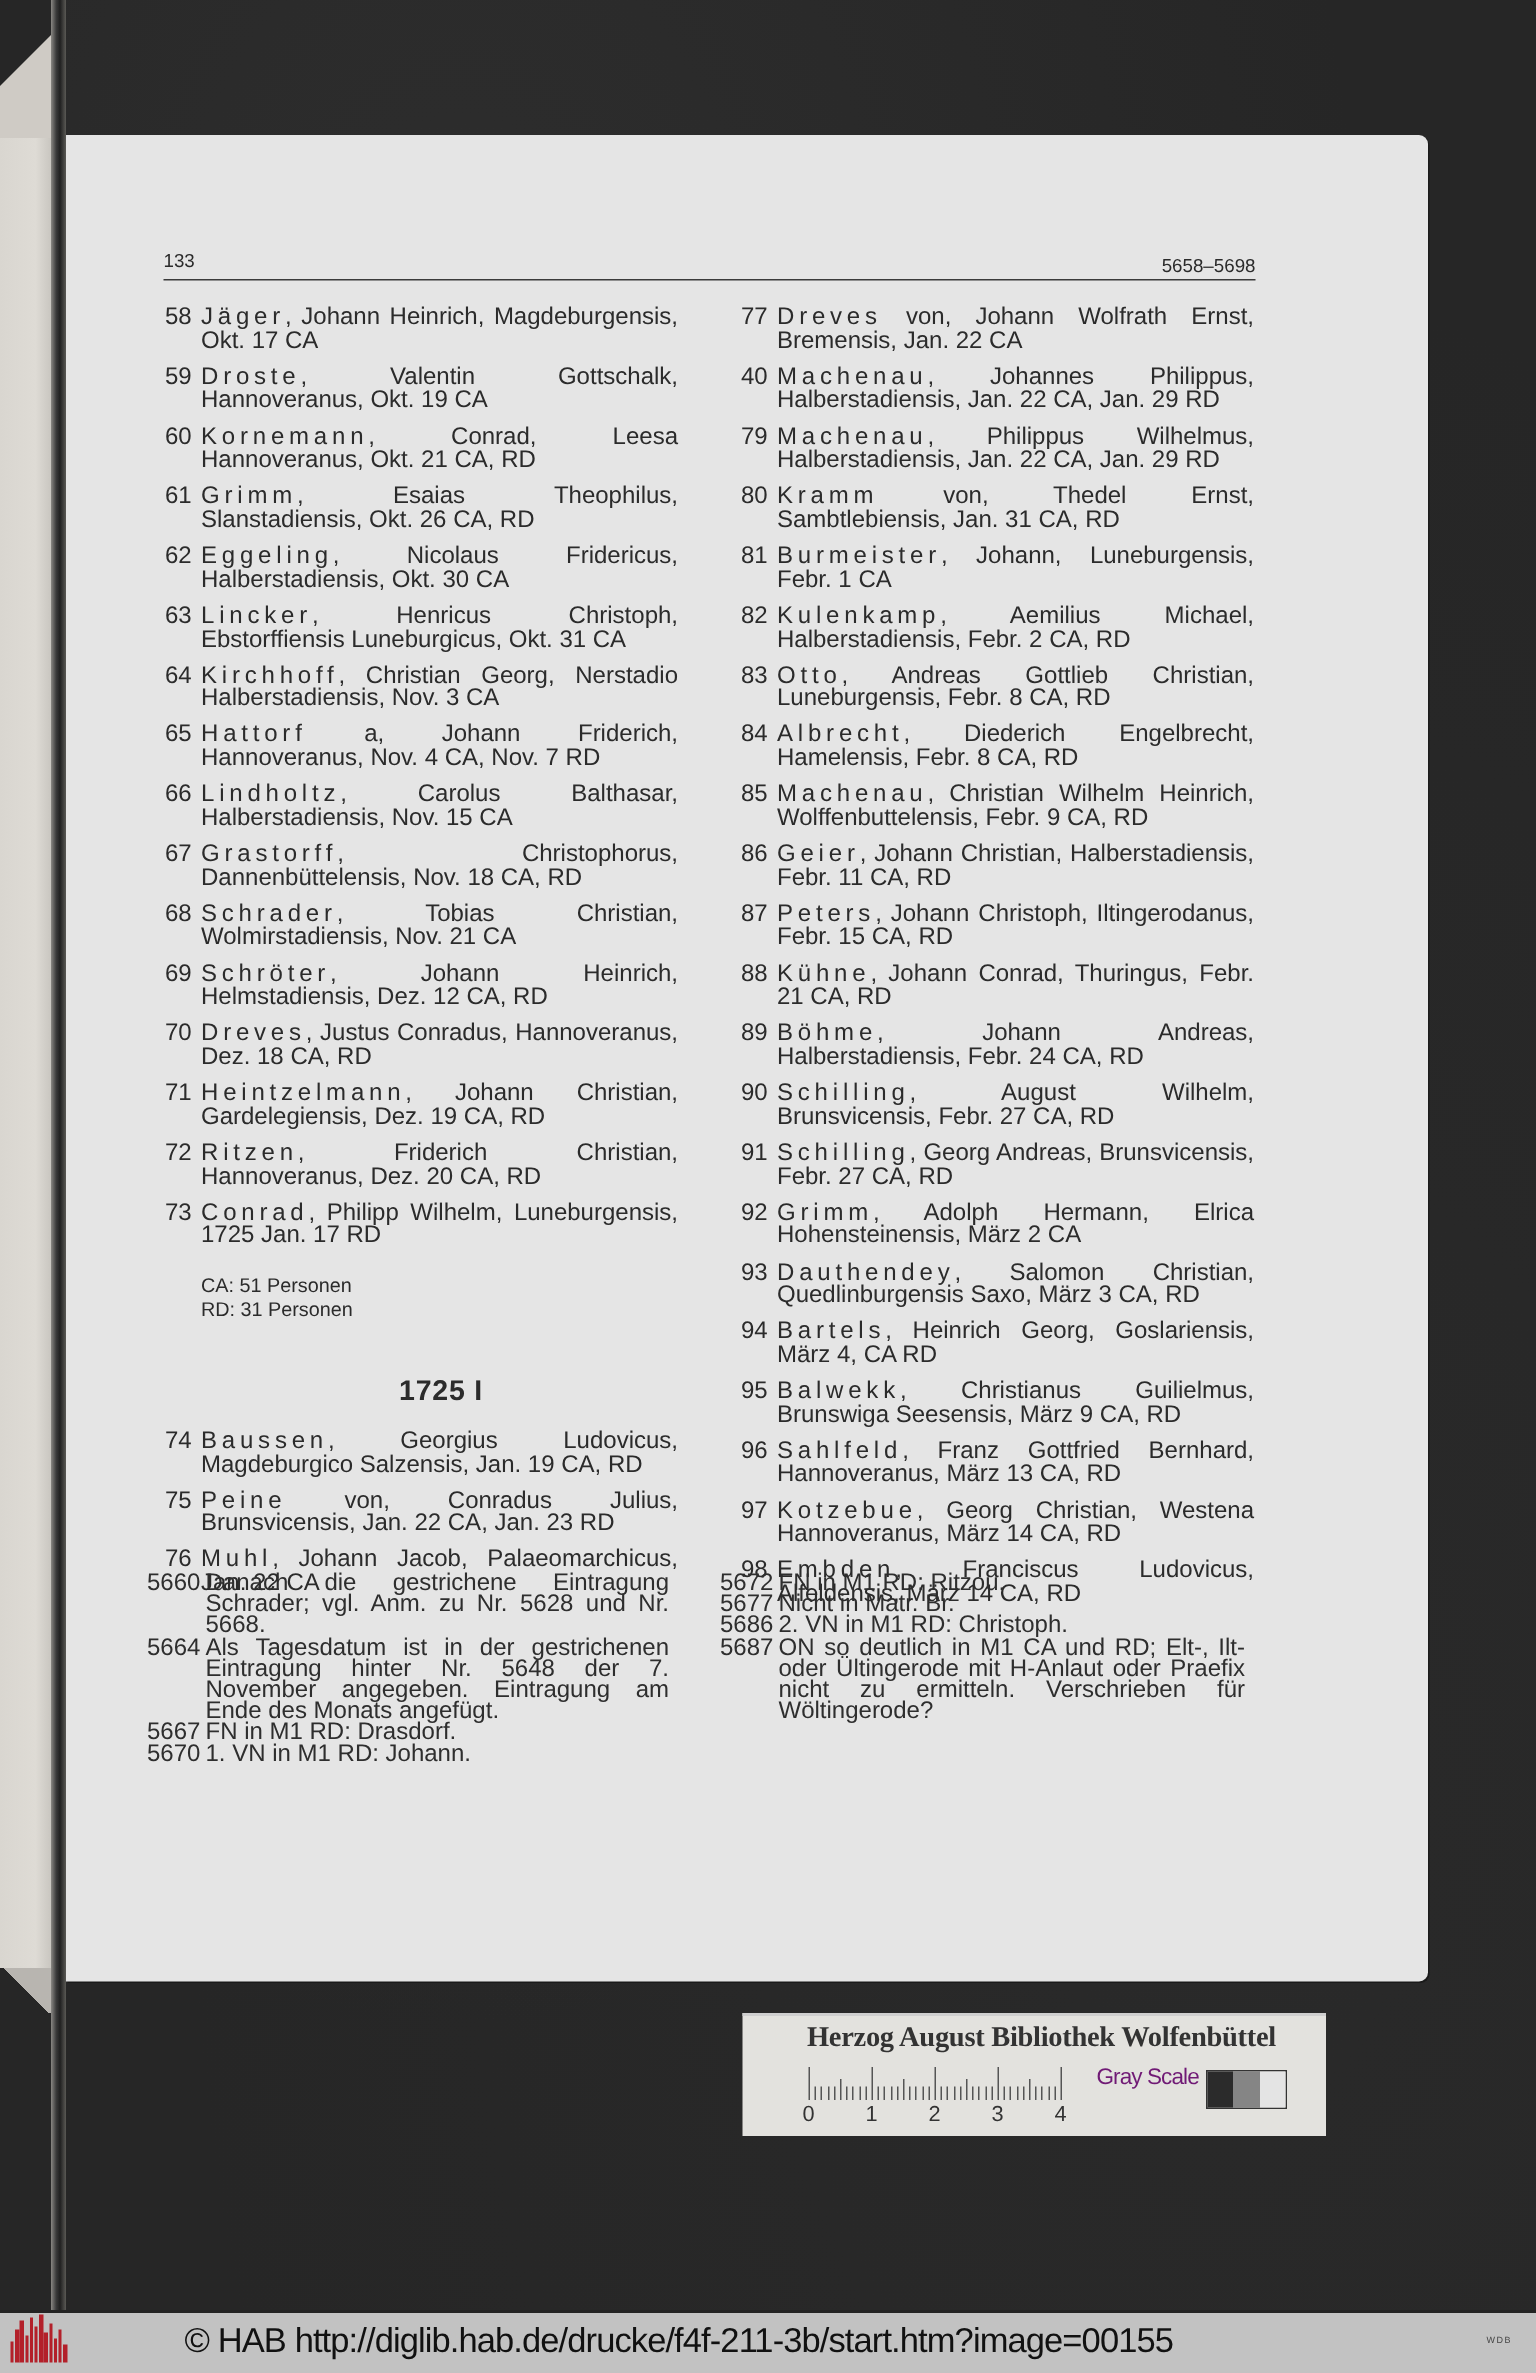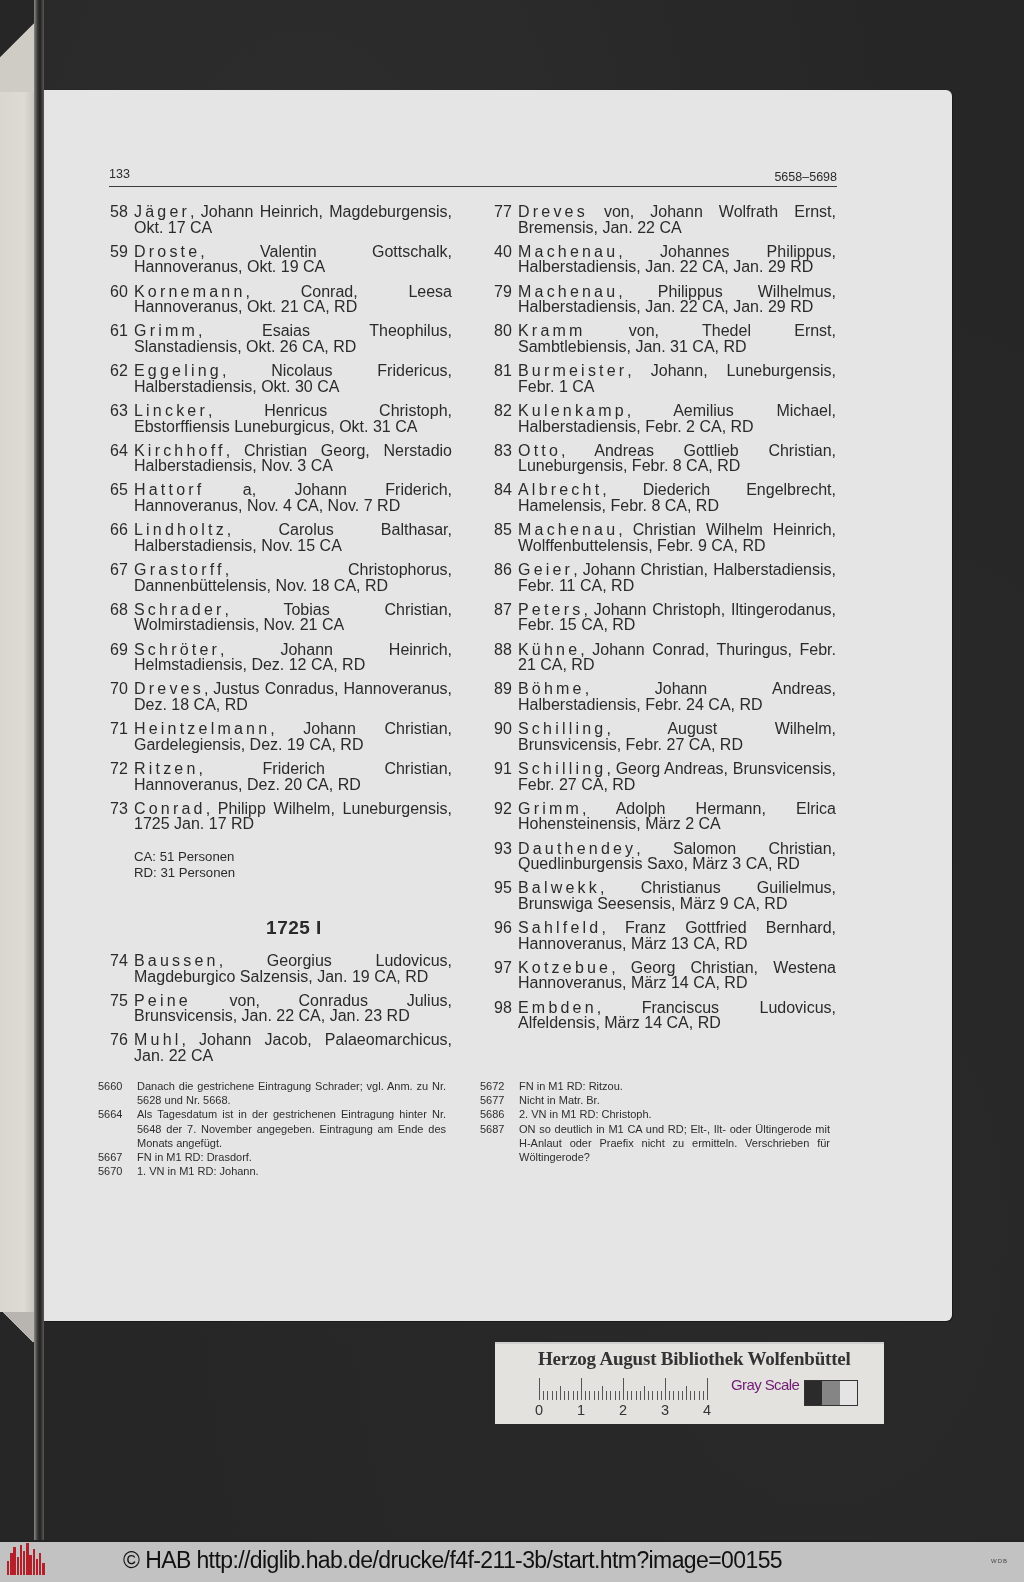--- a/index.html
+++ b/index.html
@@ -51,21 +51,21 @@
   .col-left { left:58px; }
   .col-right { left:442px; }
 
   .entry { position:relative; padding-left:32px; margin-bottom:8.6px; font-size:16px; line-height:15.6px; text-align:justify; }
   .entry .num { position:absolute; left:8px; top:0; }
   .entry .surname { letter-spacing:3.2px; }
 
   .totals { margin-left:32px; margin-top:17px; font-size:13.2px; line-height:16px; }
   .year-heading { text-align:center; font-weight:bold; font-size:19px; margin:36px 0 14px 34px; letter-spacing:0.5px; }
 
-  .footnotes { position:absolute; top:989px; font-size:11px; line-height:14.2px; color:#2e2e2e; }
+  .footnotes { position:absolute; top:959px; font-size:16px; line-height:14.2px; color:#2e2e2e; }
   .fn-left { left:54px; width:348px; }
   .fn-right { left:436px; width:350px; }
   .fn { position:relative; padding-left:39px; text-align:justify; }
   .fn .fn-num { position:absolute; left:0; top:0; }
 
   
   .scale-card {
     position:absolute; left:495px; top:1342px; width:389px; height:80px;
     background:#e3e2de; border-top:2px solid #cfcfcf;
   }
@@ -150,20 +150,21 @@
           <div class="entry"><span class="num">84</span><span class="surname">Albrecht</span><span>, Diederich Engelbrecht, Hamelensis, Febr. 8 CA, RD</span></div>
           <div class="entry"><span class="num">85</span><span class="surname">Machenau</span><span>, Christian Wilhelm Heinrich, Wolffenbuttelensis, Febr. 9 CA, RD</span></div>
           <div class="entry"><span class="num">86</span><span class="surname">Geier</span><span>, Johann Christian, Halberstadiensis, Febr. 11 CA, RD</span></div>
           <div class="entry"><span class="num">87</span><span class="surname">Peters</span><span>, Johann Christoph, Iltingerodanus, Febr. 15 CA, RD</span></div>
           <div class="entry"><span class="num">88</span><span class="surname">Kühne</span><span>, Johann Conrad, Thuringus, Febr. 21 CA, RD</span></div>
           <div class="entry"><span class="num">89</span><span class="surname">Böhme</span><span>, Johann Andreas, Halberstadiensis, Febr. 24 CA, RD</span></div>
           <div class="entry"><span class="num">90</span><span class="surname">Schilling</span><span>, August Wilhelm, Brunsvicensis, Febr. 27 CA, RD</span></div>
           <div class="entry"><span class="num">91</span><span class="surname">Schilling</span><span>, Georg Andreas, Brunsvicensis, Febr. 27 CA, RD</span></div>
           <div class="entry"><span class="num">92</span><span class="surname">Grimm</span><span>, Adolph Hermann, Elrica Hohensteinensis, März 2 CA</span></div>
           <div class="entry"><span class="num">93</span><span class="surname">Dauthendey</span><span>, Salomon Christian, Quedlinburgensis Saxo, März 3 CA, RD</span></div>
+          <div class="entry"><span class="num">94</span><span class="surname">Bartels</span><span>, Heinrich Georg, Goslariensis, März 4, CA RD</span></div>
           <div class="entry"><span class="num">95</span><span class="surname">Balwekk</span><span>, Christianus Guilielmus, Brunswiga Seesensis, März 9 CA, RD</span></div>
           <div class="entry"><span class="num">96</span><span class="surname">Sahlfeld</span><span>, Franz Gottfried Bernhard, Hannoveranus, März 13 CA, RD</span></div>
           <div class="entry"><span class="num">97</span><span class="surname">Kotzebue</span><span>, Georg Christian, Westena Hannoveranus, März 14 CA, RD</span></div>
           <div class="entry"><span class="num">98</span><span class="surname">Embden</span><span>, Franciscus Ludovicus, Alfeldensis, März 14 CA, RD</span></div>
         </div>
     </div>
 
     <div class="footnotes fn-left" id="fn-left">
         <div class="fn"><span class="fn-num">5660</span><span>Danach die gestrichene Eintragung Schrader; vgl. Anm. zu Nr. 5628 und Nr. 5668.</span></div>
         <div class="fn"><span class="fn-num">5664</span><span>Als Tagesdatum ist in der gestrichenen Eintragung hinter Nr. 5648 der 7. November angegeben. Eintragung am Ende des Monats angefügt.</span></div>

